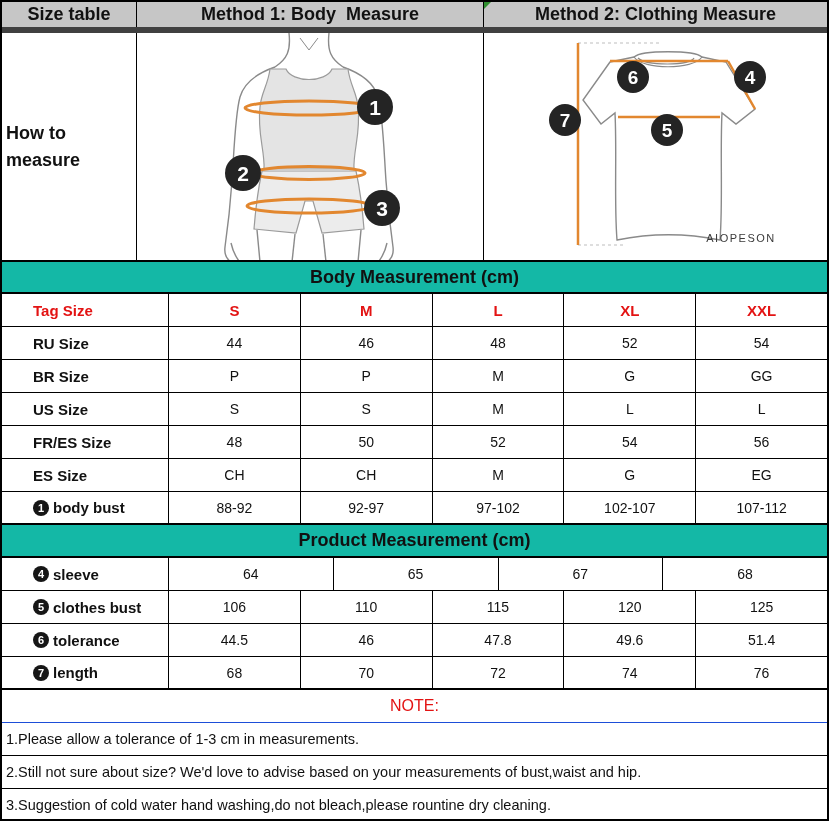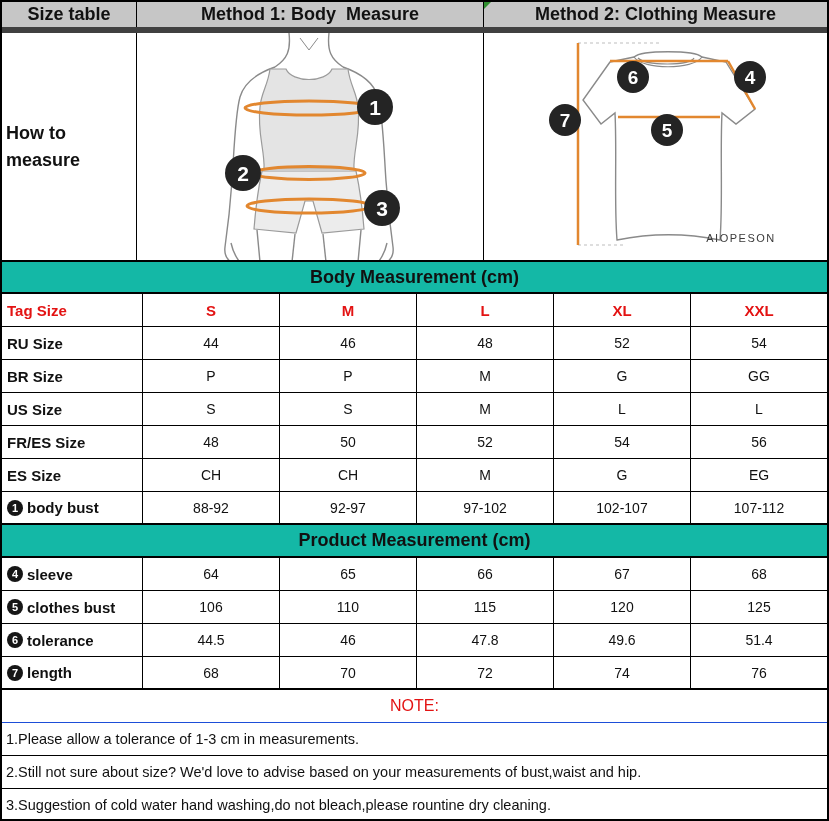--- a/index.html
+++ b/index.html
@@ -45,21 +45,21 @@
   }
   .bar-body { height:32px; }
   .bar-product { height:33px;text-align:center; }
 
   
   .m-row { height:33px; border-bottom:1px solid #000; }
   .m-row.thick { border-bottom-width:2px; }
   .m-label {
     width:135px; flex:none; display:flex; align-items:center;
     padding-left:5px; font-weight:bold; font-size:15px;
-    border-right:1px solid #000; gap:4px;
+    border-right:1px solid #000; gap:4px;margin-left:26px;
   }
   .m-cell {
     flex:1; display:flex; align-items:center; justify-content:center;
     font-size:14px; border-right:1px solid #000;
   }
   .m-cell:last-child { border-right:none; }
   .red { color:#e31313; }
   .m-row.red-row .m-cell { font-weight:bold; font-size:15px; }
 
   .badge {
@@ -246,21 +246,20 @@
 
   <div class="bar bar-product">Product Measurement (cm)</div>
 
   <div class="row m-row">
     <div class="m-label">
       <span class="badge">4</span>
       <span>sleeve</span>
     </div>
     <div class="m-cell">64</div>
     <div class="m-cell">65</div>
-    <div class="m-cell">66</div>
     <div class="m-cell">67</div>
     <div class="m-cell">68</div>
   </div>
 
   <div class="row m-row">
     <div class="m-label">
       <span class="badge">5</span>
       <span>clothes bust</span>
     </div>
     <div class="m-cell">106</div>

